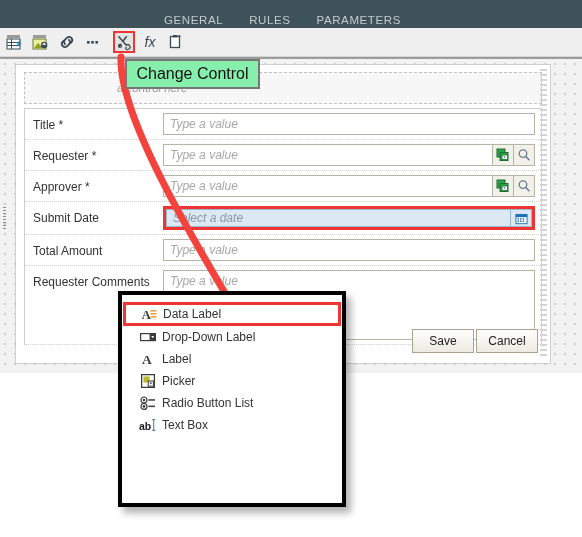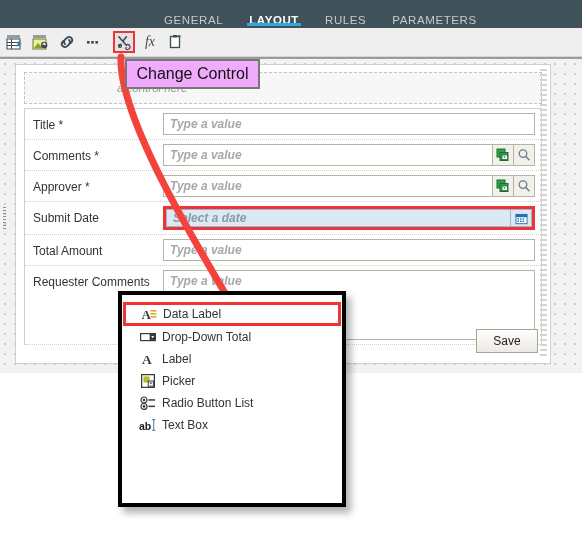--- a/index.html
+++ b/index.html
@@ -86,21 +86,21 @@
     width:138px;flex:0 0 138px;
     font-size:12px;color:#333;padding:5px 0 0 8px;box-sizing:border-box;
     white-space:nowrap;
   }
   .frow .ctl{
     flex:1;display:flex;align-items:center;gap:0;padding-right:2px;
   }
   .inp{
     flex:1;height:22px;border:1px solid #b5b5a5;background:#fff;
     box-sizing:border-box;display:flex;align-items:center;
-    padding-left:6px;font-size:12px;color:#a8a8a8;font-style:italic;font-weight:bold;
+    padding-left:6px;font-size:12px;color:#a8a8a8;font-style:italic;
   }
   .inp.tall{height:70px;align-items:flex-start;padding-top:3px;}
   .minibtn{
     width:21px;height:22px;border:1px solid #b5b5a5;border-left:none;
     background:#f1f1ea;box-sizing:border-box;
     display:flex;align-items:center;justify-content:center;cursor:pointer;
   }
 
   
   .datewrap{
@@ -129,21 +129,21 @@
     background:repeating-linear-gradient(to bottom,#d4d4d4 0 2px,transparent 2px 5px);
   }
   #gripleft{
     position:absolute;left:3px;top:47%;width:3px;height:22px;
     background:repeating-linear-gradient(to bottom,#8c8c8c 0 1px,transparent 1px 3px);
   }
 
   
   #tooltip{
     position:absolute;left:125px;top:59px;width:135px;height:30px;
-    background:#f0abfc;border:2px solid #777;
+    background:#86efac;border:2px solid #777;
     display:flex;align-items:center;justify-content:center;
     font-size:16px;color:#111;box-sizing:border-box;z-index:40;
   }
 
   
   #arrowsvg{position:absolute;left:0;top:0;width:582px;height:537px;pointer-events:none;z-index:35;}
 
   
   #ctxmenu{
     position:absolute;left:118px;top:291px;width:228px;height:216px;
@@ -173,24 +173,20 @@
   
   .ic{display:block;}
 </style>
 </head>
 <body>
 
 <div id="tabbar">
   <div class="tabs">
     <div class="tab">
       <span>GENERAL</span>
-    </div>
-    <div class="tab active">
-      <span>LAYOUT</span>
-      <span class="ul"></span>
     </div>
     <div class="tab">
       <span>RULES</span>
     </div>
     <div class="tab">
       <span>PARAMETERS</span>
     </div>
   </div>
 </div>
 
@@ -245,21 +241,21 @@
       </g>
       <circle cx="4.2" cy="12.6" r="1.5" fill="none" stroke="#3b4a54" stroke-width="1.4"></circle>
       <g stroke="#3b4a54" stroke-width="1.3" fill="none">
         <path d="M11.2 11.4 a2.6 2.6 0 1 1 -1.3 3.6"></path>
       </g>
       <path d="M9.4 14 l1.2 1.6 1.3 -1.6z" fill="#3b4a54"></path>
     </svg>
   </div>
 
   <div class="tbtn">
-    <span style="font-family:Liberation Serif, serif;font-style:italic;font-size:14px;color:#3b4a54;">fx</span>
+    <span style="font-family:Liberation Sans, sans-serif;font-style:italic;font-size:14px;color:#3b4a54;">fx</span>
   </div>
 
   <div class="tbtn">
     <svg class="ic" width="18" height="18" viewBox="0 0 18 18">
       <rect x="3.5" y="3.5" width="9" height="11" fill="#fff" stroke="#3b4a54" stroke-width="1.3"></rect>
       <rect x="6" y="2" width="4" height="2.4" fill="#3b4a54"></rect>
       <path d="M9.5 3.5 c2 -1.6 4 -1.6 5 0 c-1.4 -.5 -2.6 -.2 -3.4 .7z" fill="#3b4a54"></path>
     </svg>
   </div>
 </div>
@@ -275,21 +271,21 @@
     <div id="fieldtable">
 
       <div class="frow">
         <div class="lbl">Title *</div>
         <div class="ctl">
           <div class="inp">Type a value</div>
         </div>
       </div>
 
       <div class="frow">
-        <div class="lbl">Comments *</div>
+        <div class="lbl">Requester *</div>
         <div class="ctl">
           <div class="inp">Type a value</div>
           <div class="minibtn">
             <svg width="14" height="14" viewBox="0 0 14 14">
               <rect x="1" y="1" width="8" height="8" fill="#2fa34a" stroke="#1d6f31" stroke-width="1"></rect>
               <rect x="4" y="4.5" width="8" height="8" fill="#2fa34a" stroke="#1d6f31" stroke-width="1"></rect>
               <rect x="6" y="7" width="5.5" height="4.5" fill="#fff" stroke="#1d6f31" stroke-width=".8"></rect>
               <path d="M7.3 8.4 l2.2 0 -1.1 1.6z" fill="#1d3f6f"></path>
             </svg>
           </div>
@@ -354,20 +350,21 @@
       <div class="frow">
         <div class="lbl">Requester Comments</div>
         <div class="ctl">
           <div class="inp tall">Type a value</div>
         </div>
       </div>
     </div>
 
     <div id="buttonrow">
       <div class="formbtn">Save</div>
+      <div class="formbtn">Cancel</div>
     </div>
 
     <div id="gripcol"></div>
   </div>
 
   <div id="gripleft"></div>
 </div>
 
 <svg id="arrowsvg" viewBox="0 0 582 537">
   <path d="M121 57 C118 120, 205 260, 262 355" stroke="#f4433c" stroke-width="7" fill="none" stroke-linecap="round"></path>
@@ -395,21 +392,21 @@
     </div>
 
     <div class="mitem">
       <span class="mico">
         <svg width="16" height="12" viewBox="0 0 16 12">
           <rect x="0.6" y="2.6" width="14.8" height="7" fill="#fff" stroke="#3b3b3b" stroke-width="1.2"></rect>
           <rect x="9.6" y="2.6" width="5.8" height="7" fill="#3b3b3b"></rect>
           <path d="M11.2 5 l3 0 -1.5 2.2z" fill="#fff"></path>
         </svg>
       </span>
-      <span>Drop-Down Total</span>
+      <span>Drop-Down Label</span>
     </div>
 
     <div class="mitem">
       <span class="mico">
         <svg width="14" height="14" viewBox="0 0 14 14">
           <text x="1" y="12" font-family="Liberation Serif, serif" font-weight="bold" font-size="13.5" fill="#3b3b3b">A</text>
         </svg>
       </span>
       <span>Label</span>
     </div>

